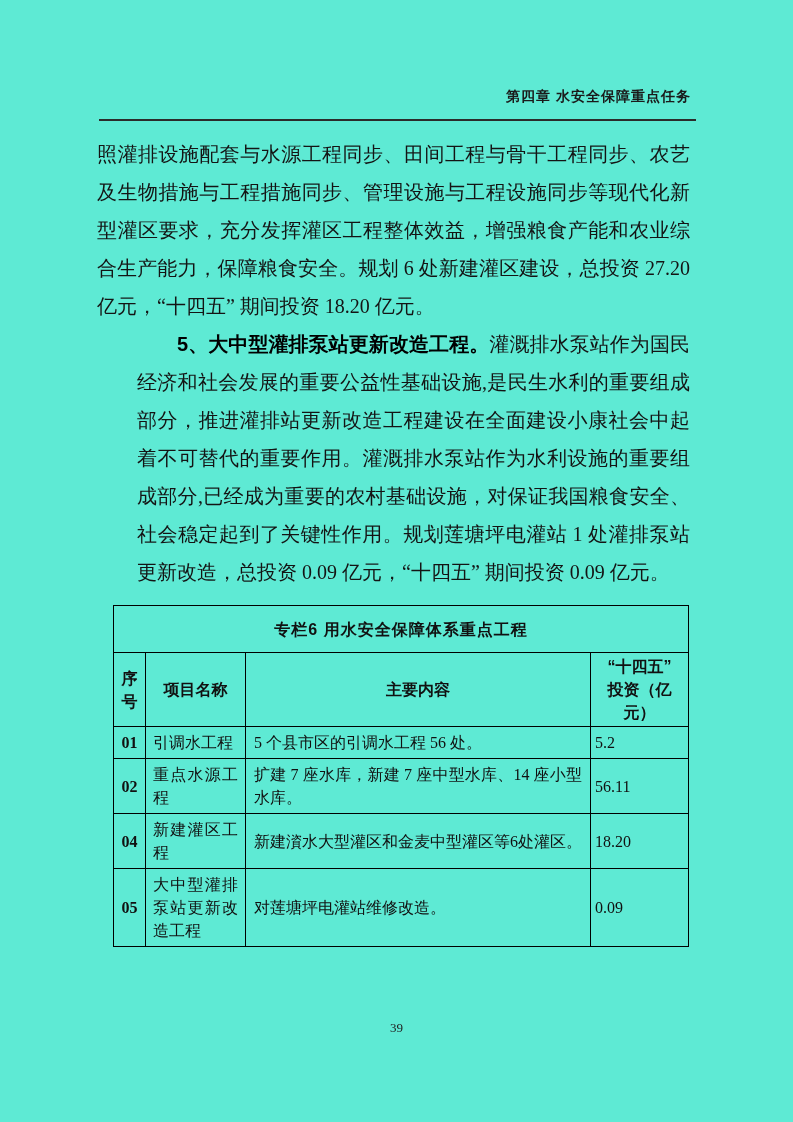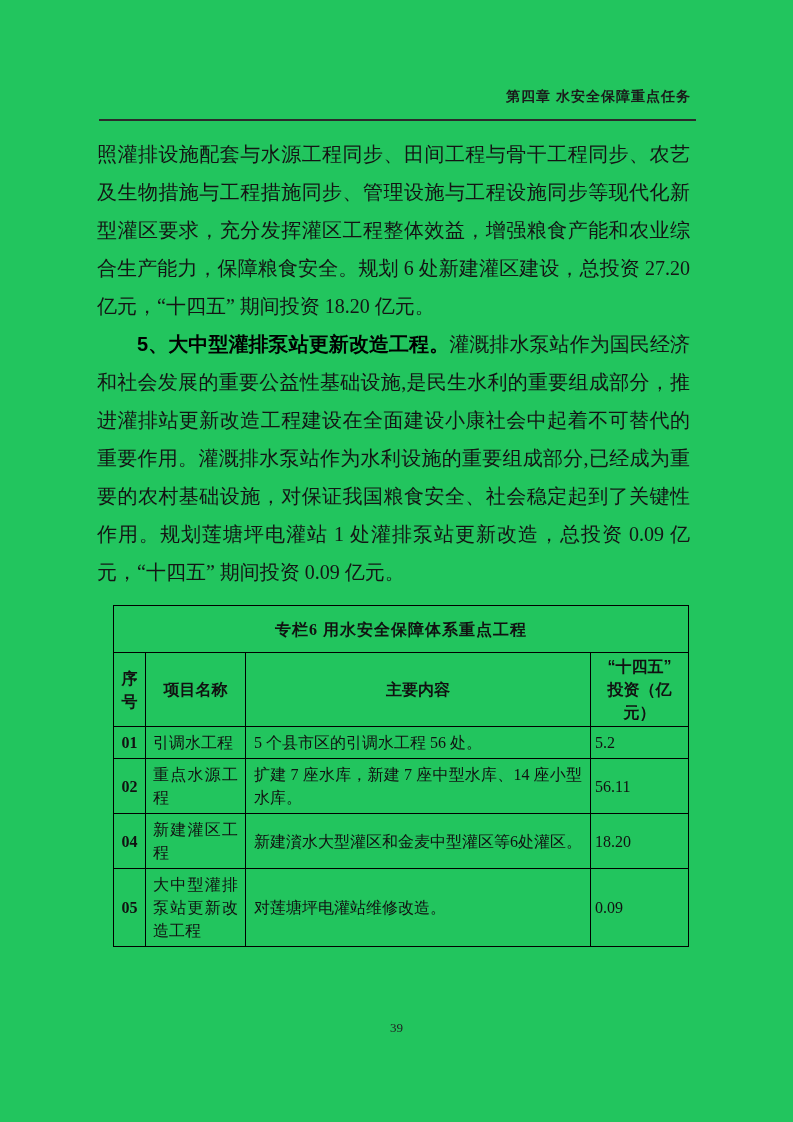--- a/index.html
+++ b/index.html
@@ -11,21 +11,21 @@
     width: 793px;
     height: 1122px;
     position: relative;
     font-family: "Liberation Serif", serif;
     color: #111111;
     overflow: hidden;
   }
   .page {
     position: absolute;
     inset: 0;
-    background: #22c55e;
+    background: #5eead4;
   }
   
   .running-header {
     position: absolute;
     top: 88px;
     left: 97px;
     right: 102px;
     text-align: right;
     font-family: "Liberation Sans", sans-serif;
     font-weight: bold;
@@ -55,38 +55,39 @@
     text-align: justify;
     color: #141414;
   }
   .para .lead {
     font-family: "Liberation Sans", sans-serif;
     font-weight: bold;
     color: #000000;
   }
   .para.indent {
     text-indent: 2em;
+    margin-left: 40px;
   }
   
   .box-table {
     margin: 14px 0 0 16px;
     width: 575px;
     border-collapse: collapse;
     table-layout: fixed;
   }
   .box-table th, .box-table td {
     border: 1.5px solid #000000;
     vertical-align: middle;
     font-size: 16px;
     line-height: 23px;
     color: #111111;
     overflow: hidden;
   }
   .tbl-title {
-    font-family: Liberation Serif, serif;
+    font-family: Liberation Sans, sans-serif;
     font-weight: bold;
     font-size: 18px;
     text-align: center;
     height: 44px;
     letter-spacing: 1px;
   }
   .box-table thead .col-h {
     font-family: "Liberation Sans", sans-serif;
     font-weight: bold;
     text-align: center;

